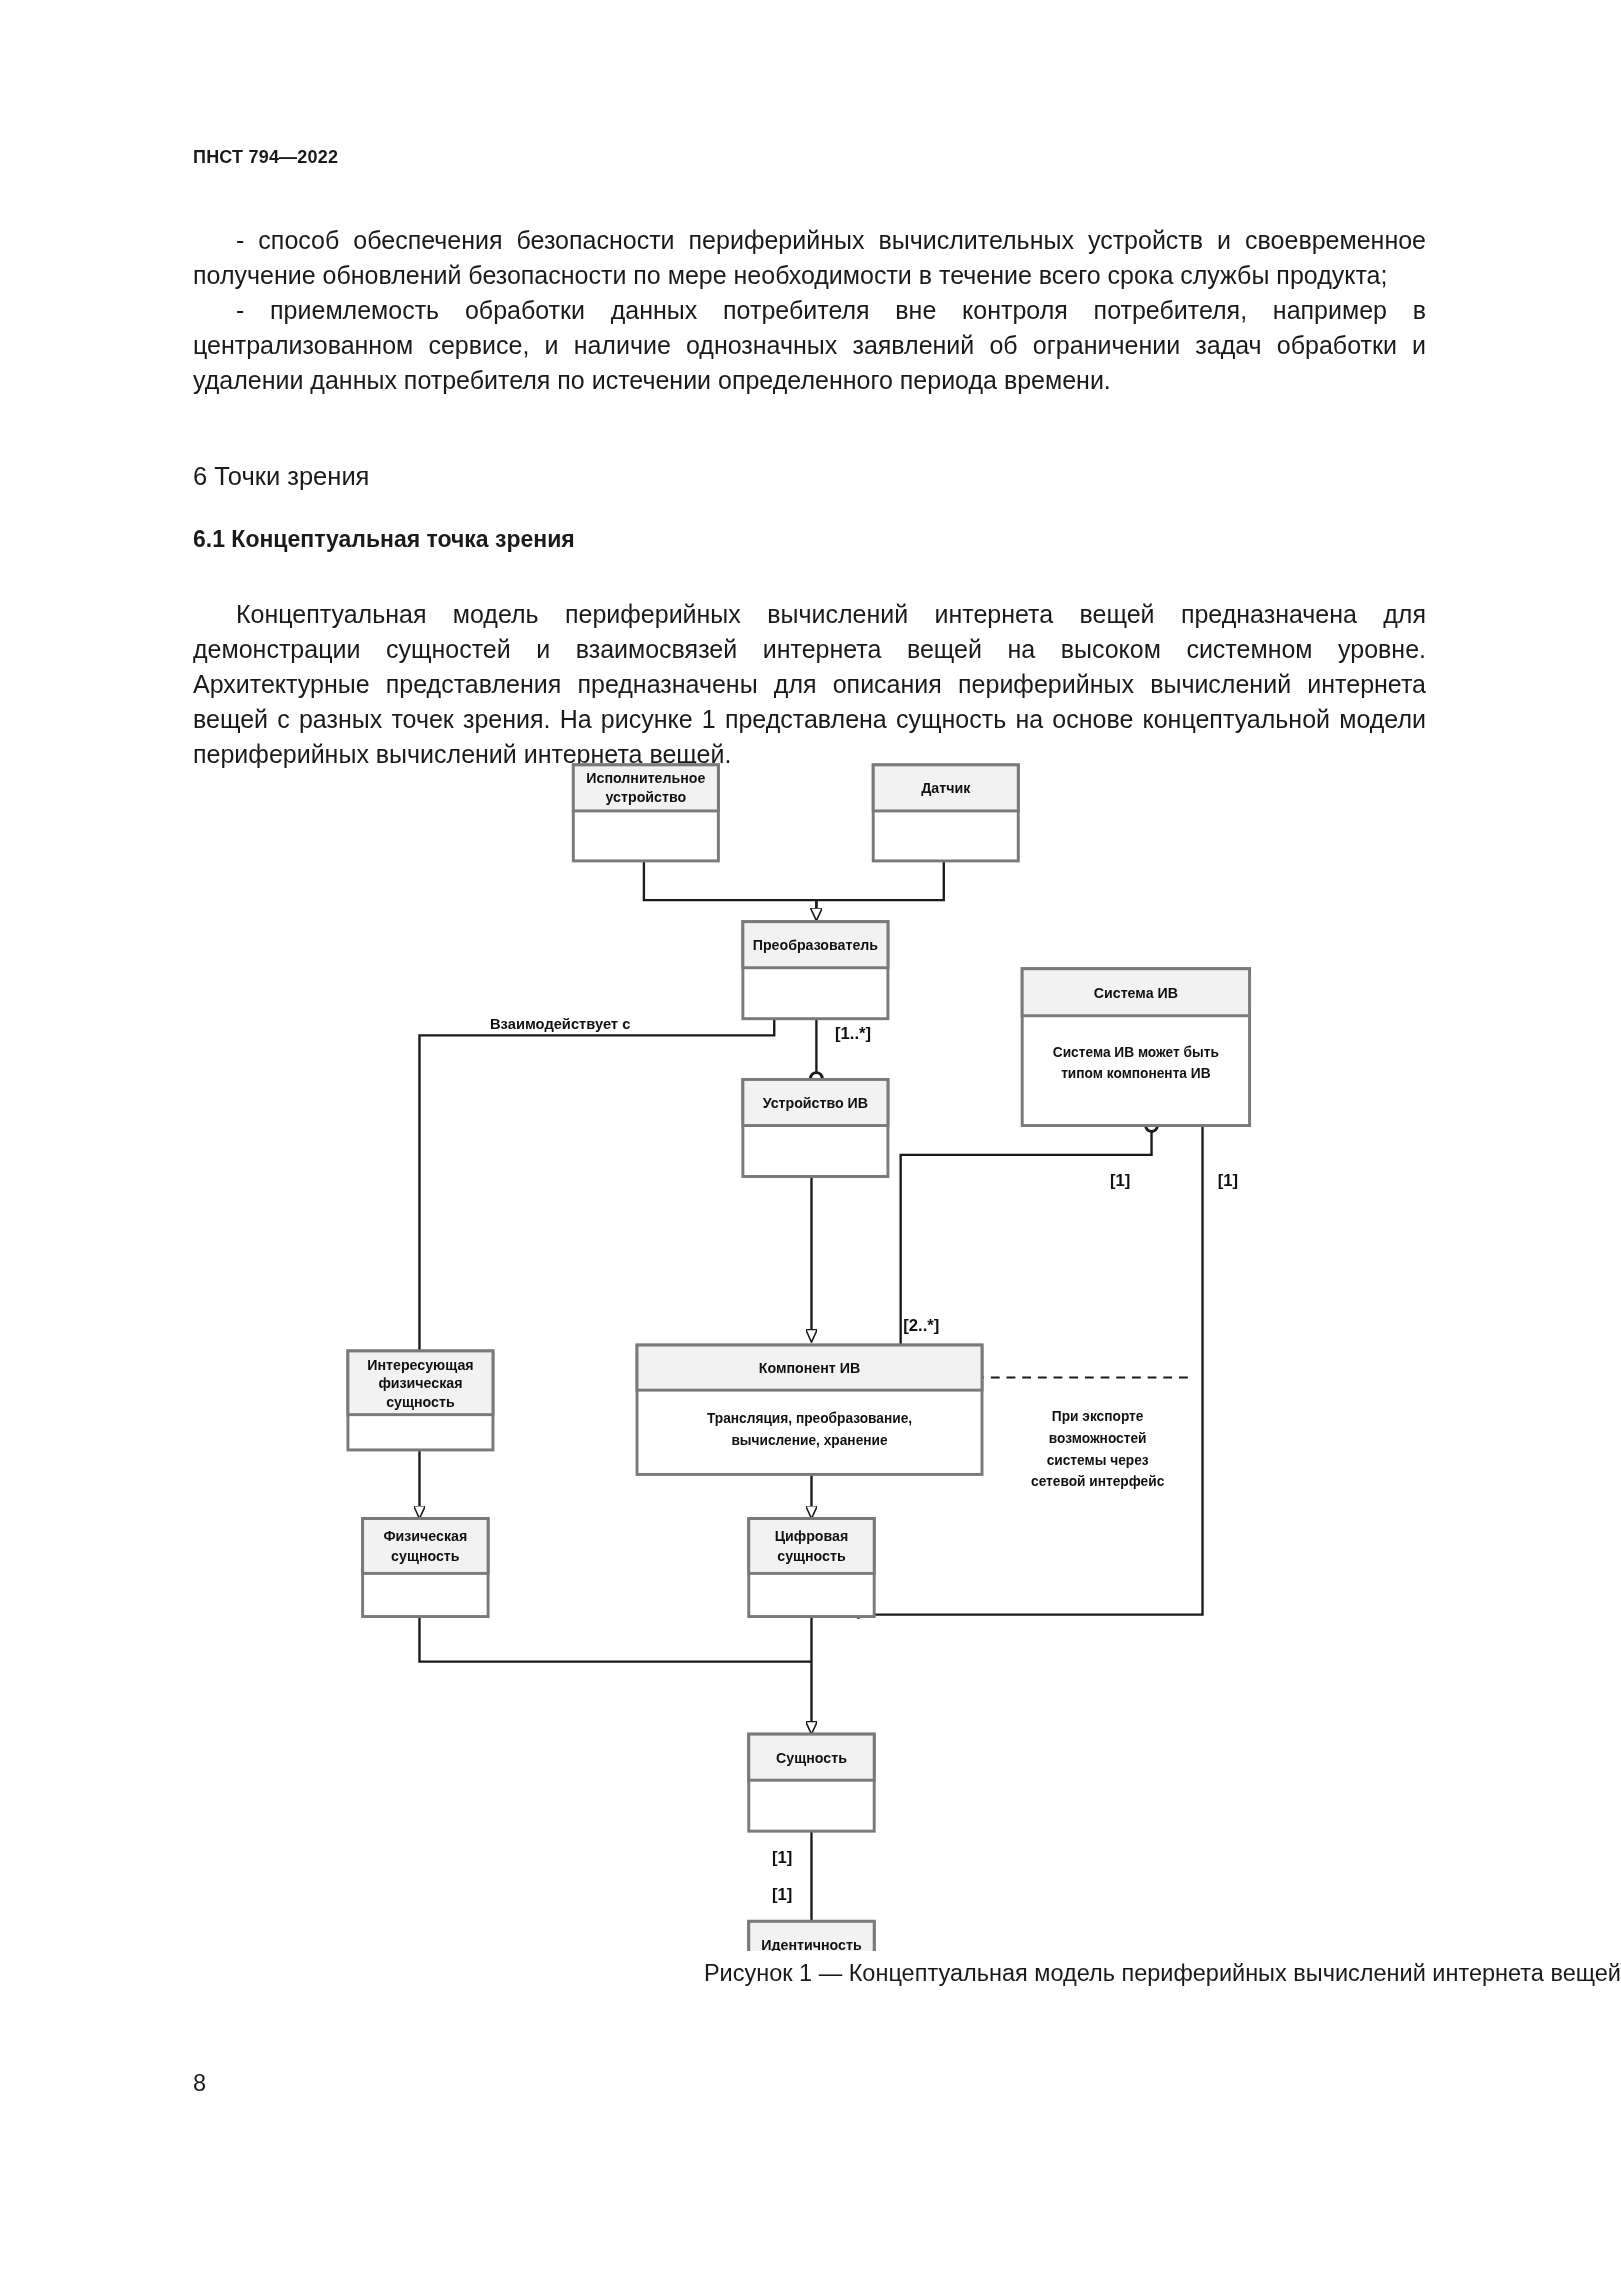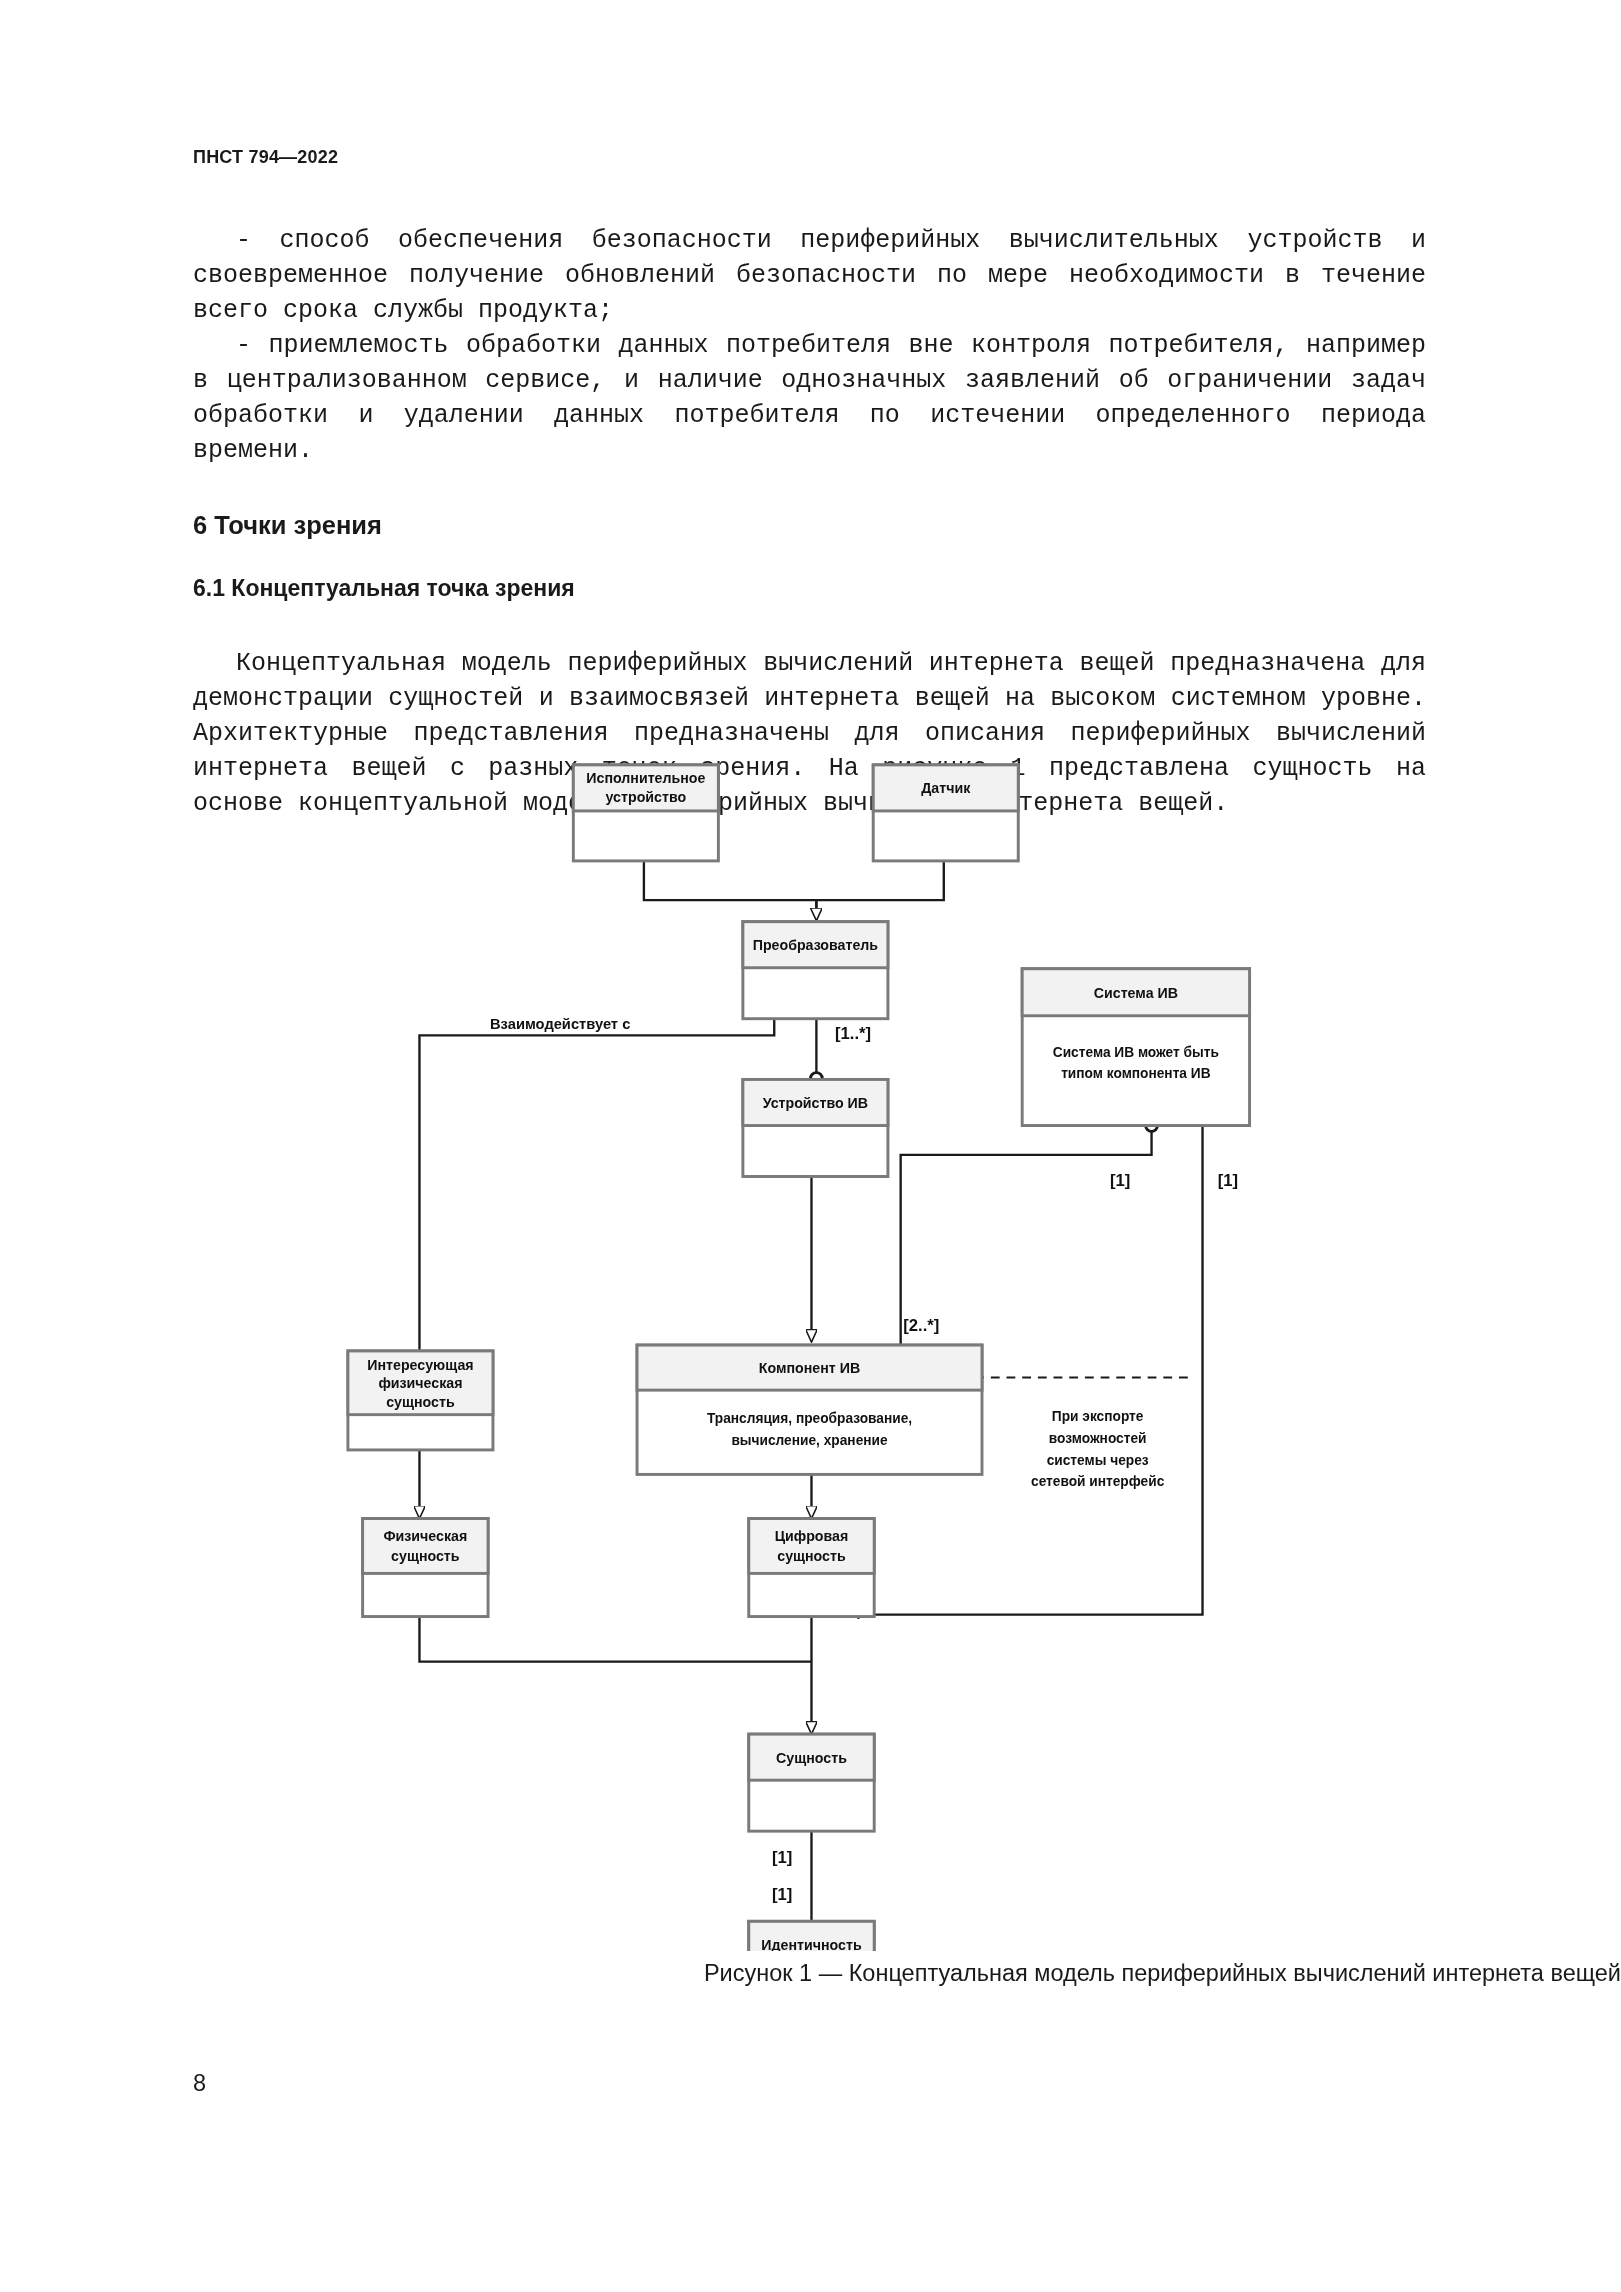--- a/index.html
+++ b/index.html
@@ -35,26 +35,26 @@
     width: 1233px;
   }
   .para {
     font-size: 25px;
     line-height: 35px;
     text-align: justify;
     text-justify: inter-word;
     margin: 0 0 0 0;
     hyphens: none;
   }
-  .para.indent { text-indent: 43px; font-family: Liberation Mono, monospace; }
+  .para.indent { text-indent: 43px; }
 
   h2.section-title {
     font-size: 25.5px;
-    font-weight: bold;
-    margin: 43px 0 0 0;
+    font-weight: normal;
+    margin: 64px 0 0 0;
     padding-left: 0;
     text-indent: 0;
   }
   h3.subsection-title {
     font-size: 23px;
     font-weight: bold;
     margin: 35px 0 0 0;
   }
   h2.section-title, h3.subsection-title { margin-left: 0px; }
 

